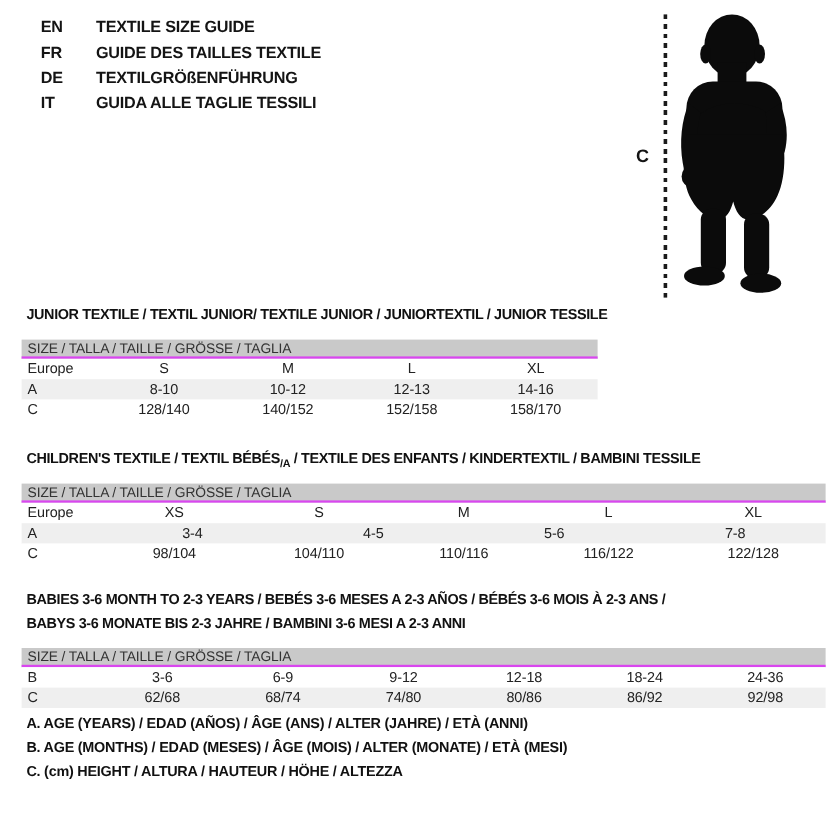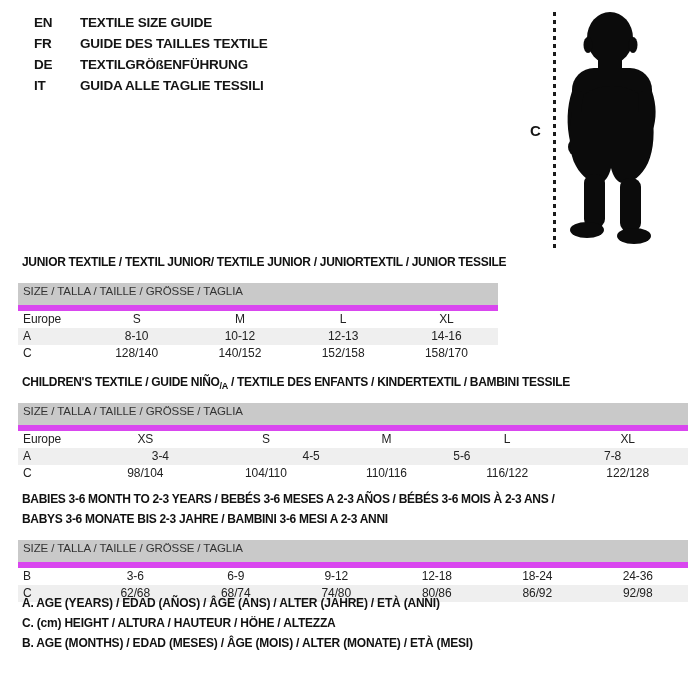--- a/index.html
+++ b/index.html
@@ -23,22 +23,22 @@
     letter-spacing:-0.3px;color:#111;line-height:20px;white-space:nowrap;}
   .h1{top:252px;}
   .h2{top:372px;}
   .h3{top:489px;white-space:normal;width:620px;}
   .sub{font-size:9px;vertical-align:-3px;}
   
   .size-table{position:absolute;left:18px;letter-spacing:-0.1px;}
   .t1{top:283px;width:480px;}
   .t2{top:403px;width:670px;}
   .t3{top:540px;width:670px;}
-  .size-header{height:28px;line-height:16px;background:#c9c9c9;
-    border-bottom:6px solid #d946ef;font-size:11.5px;color:#333;
+  .size-header{height:16px;line-height:16px;background:#c9c9c9;
+    border-bottom:2px solid #d946ef;font-size:11.5px;color:#333;
     padding-left:5px;box-sizing:border-box;}
   .t-row{display:flex;height:17px;line-height:17px;font-size:12px;color:#222;}
   .t-row:nth-of-type(odd){background:#efefef;} 
   .t-row:nth-of-type(even){background:#ffffff;}
   .size-table .t-row:first-of-type{background:#ffffff;}
   .cell{flex:1;text-align:center;}
   .cell.label{flex:0 0 62px;text-align:left;padding-left:5px;}
   
   .footnotes{position:absolute;left:22px;top:593px;}
   .footnote{height:20px;line-height:20px;font-size:12px;font-weight:bold;
@@ -110,21 +110,21 @@
     <div class="t-row">
       <span class="cell label">C</span>
       <span class="cell">128/140</span>
       <span class="cell">140/152</span>
       <span class="cell">152/158</span>
       <span class="cell">158/170</span>
     </div>
   </div>
 
   <div class="section-heading h2">
-    <span>CHILDREN'S TEXTILE / GUIDE NIÑO</span><span class="sub">/A</span><span> / TEXTILE DES ENFANTS / KINDERTEXTIL / BAMBINI TESSILE</span>
+    <span>CHILDREN'S TEXTILE / TEXTIL BÉBÉS</span><span class="sub">/A</span><span> / TEXTILE DES ENFANTS / KINDERTEXTIL / BAMBINI TESSILE</span>
   </div>
   <div class="size-table t2">
     <div class="size-header">SIZE / TALLA / TAILLE / GRÖSSE / TAGLIA</div>
     <div class="t-row">
       <span class="cell label">Europe</span>
       <span class="cell">XS</span>
       <span class="cell">S</span>
       <span class="cell">M</span>
       <span class="cell">L</span>
       <span class="cell">XL</span>
@@ -167,17 +167,17 @@
       <span class="cell">68/74</span>
       <span class="cell">74/80</span>
       <span class="cell">80/86</span>
       <span class="cell">86/92</span>
       <span class="cell">92/98</span>
     </div>
   </div>
 
   <div class="footnotes">
     <div class="footnote">A. AGE (YEARS) / EDAD (AÑOS) / ÂGE (ANS) / ALTER (JAHRE) / ETÀ (ANNI)</div>
+    <div class="footnote">B. AGE (MONTHS) / EDAD (MESES) / ÂGE (MOIS) / ALTER (MONATE) / ETÀ (MESI)</div>
     <div class="footnote">C. (cm) HEIGHT / ALTURA / HAUTEUR / HÖHE / ALTEZZA</div>
-    <div class="footnote">B. AGE (MONTHS) / EDAD (MESES) / ÂGE (MOIS) / ALTER (MONATE) / ETÀ (MESI)</div>
   </div>
 
 </div>
 
 </body></html>

